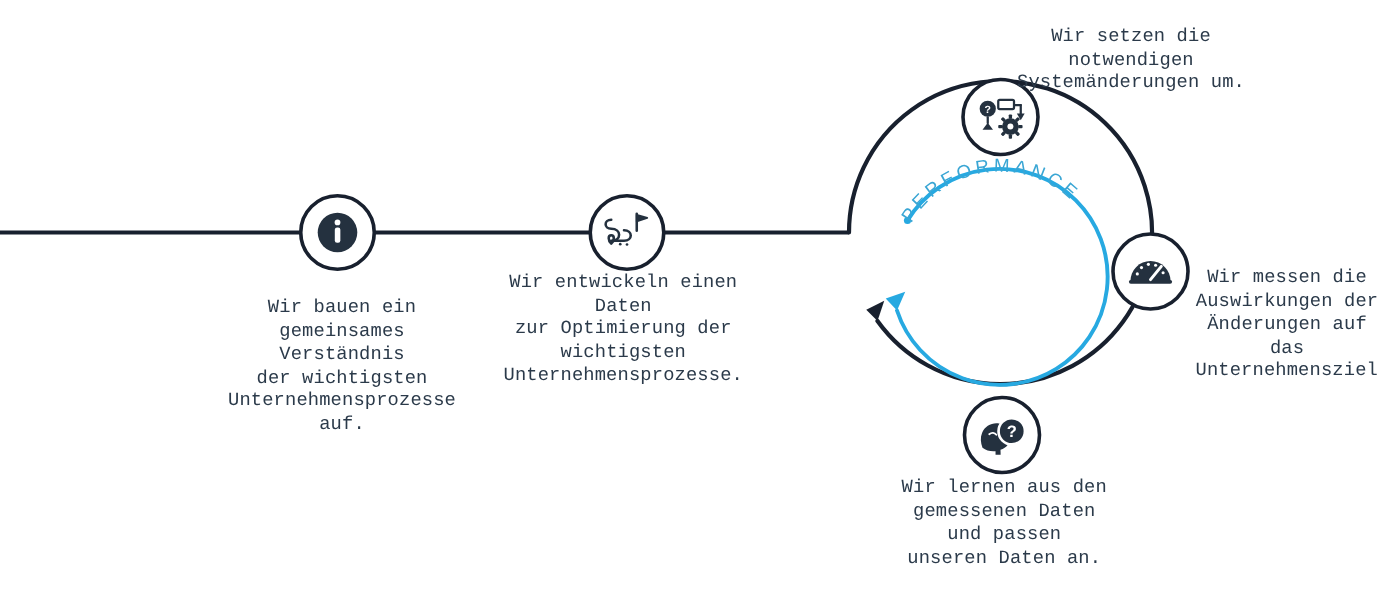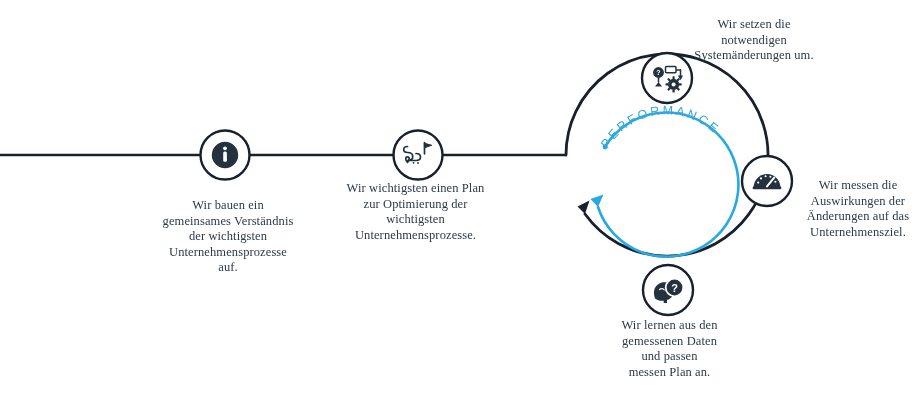--- a/index.html
+++ b/index.html
@@ -18,21 +18,21 @@
   #canvas {
     position: absolute;
     left: 0;
     top: 0;
     width: 920px;
     height: 400px;
   }
   .caption {
     position: absolute;
     text-align: center;
-    font-family: Liberation Serif, serif;
+    font-family: Liberation Mono, monospace;
     font-size: 12.5px;
     line-height: 15.5px;
     color: #2b3a4a;
     letter-spacing: 0.1px;
     white-space: pre-line;
   }
   #cap-understand { left: 148px; top: 198px; width: 160px; }
   #cap-plan       { left: 333px; top: 181px; width: 165px; }
   #cap-implement  { left: 664px; top: 17px;  width: 180px; text-align: center; }
   #cap-measure    { left: 797px; top: 178px; width: 122px; text-align: center; }
@@ -165,30 +165,30 @@
   </g>
 
 </svg>
 
 <div class="caption" id="cap-understand">Wir bauen ein
 gemeinsames Verständnis
 der wichtigsten
 Unternehmensprozesse
 auf.</div>
 
-<div class="caption" id="cap-plan">Wir wichtigsten einen Plan
+<div class="caption" id="cap-plan">Wir entwickeln einen Daten
 zur Optimierung der
 wichtigsten
 Unternehmensprozesse.</div>
 
 <div class="caption" id="cap-implement">Wir setzen die
 notwendigen
 Systemänderungen  um.</div>
 
 <div class="caption" id="cap-measure">Wir messen die
 Auswirkungen der
 Änderungen auf das
 Unternehmensziel.</div>
 
 <div class="caption" id="cap-learn">Wir lernen aus den
 gemessenen Daten
 und passen
-messen Plan an.</div>
+unseren Daten an.</div>
 
 </body></html>

